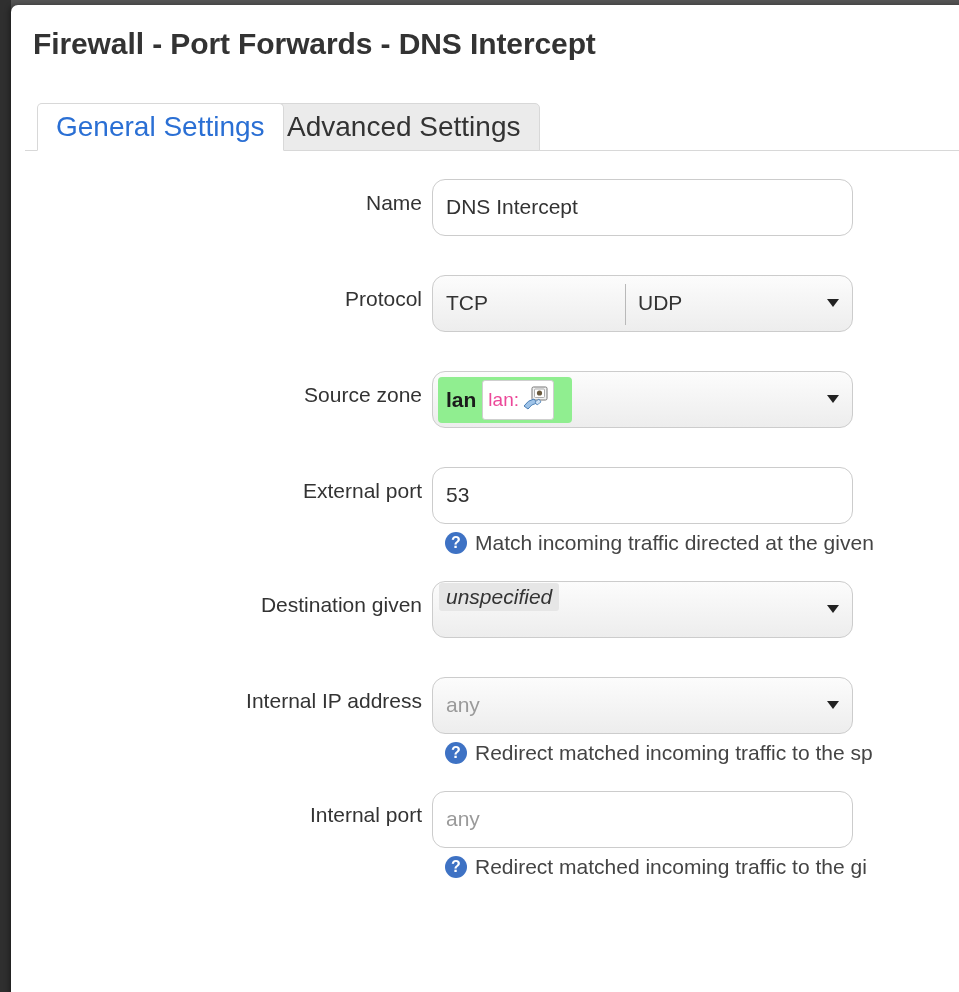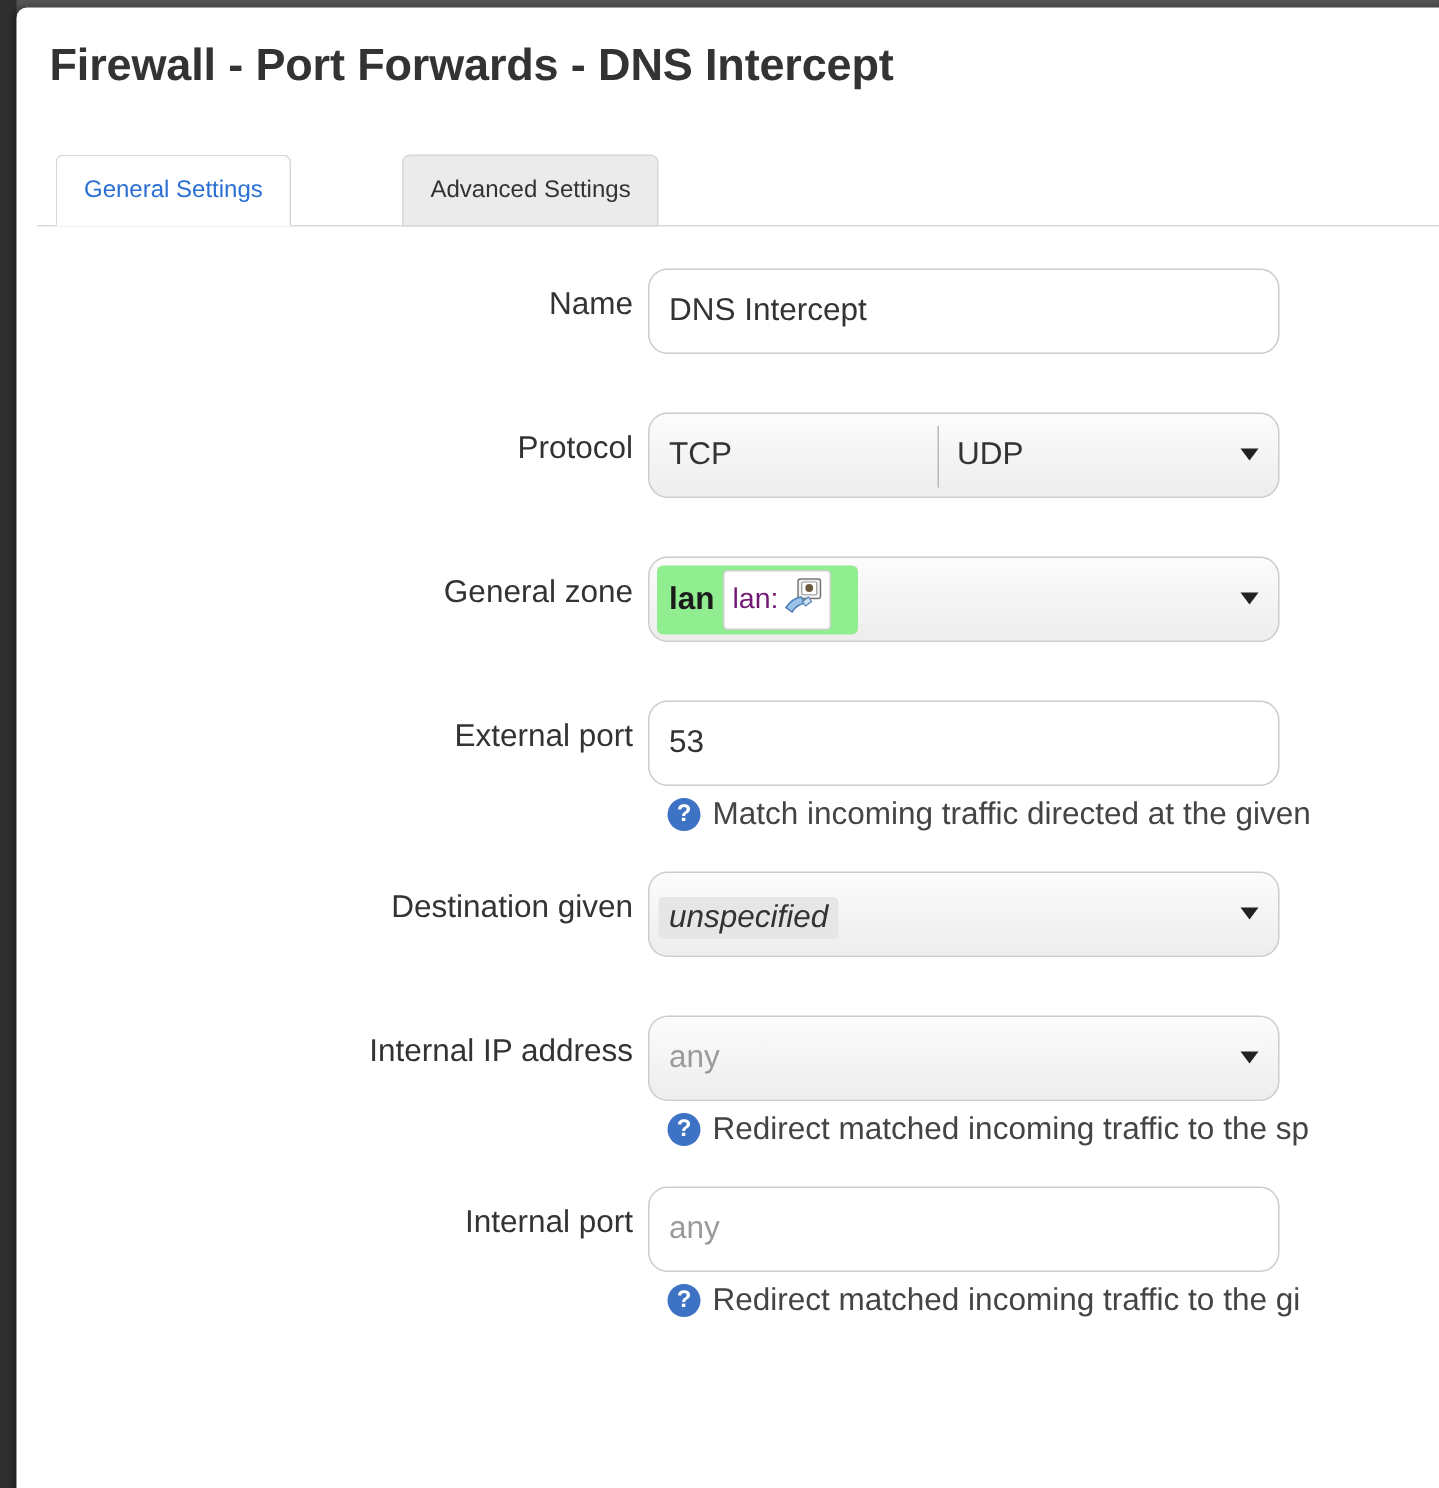--- a/index.html
+++ b/index.html
@@ -61,21 +61,21 @@
     width: 1090px;
     border-bottom: 1px solid #d8d8d8;
     box-sizing: border-box;
   }
   .tab {
     position: absolute;
     top: 0;
     height: 48px;
     line-height: 46px;
     padding: 0 18px;
-    font-size: 16px;
+    font-size: 28px;
     box-sizing: border-box;
     border: 1px solid #d8d8d8;
     border-radius: 5px 5px 0 0;
     white-space: nowrap;
     cursor: pointer;
   }
   .tab.active {
     left: 12px;
     background: #ffffff;
     color: #2a6fd4;
@@ -142,21 +142,21 @@
     color: #333333;
     white-space: nowrap;
   }
   .ctl-text.placeholder { color: #9a9a9a; }
   .ctl-text.em {
     font-style: italic;
     background: #e6e6e6;
     border-radius: 3px;
     padding: 2px 7px;
     left: 6px;
-    top: 16px;
+    top: 1px;
   }
 
   .caret {
     position: absolute;
     right: 13px;
     top: 23px;
     width: 0; height: 0;
     border-left: 6px solid transparent;
     border-right: 6px solid transparent;
     border-top: 8px solid #222222;
@@ -197,21 +197,21 @@
     border: 1px solid #cfcfcf;
     border-radius: 3px;
     height: 38px;
     display: flex;
     align-items: center;
     gap: 3px;
     padding: 0 5px;
   }
   .zone-iface-label {
     font-size: 19px;
-    color: #701a75;
+    color: #ec4899;
   }
 
   
   .help {
     position: absolute;
     left: 434px;
     top: 76px;
     display: flex;
     align-items: center;
     gap: 8px;
@@ -263,21 +263,21 @@
       <div class="fld-label">Protocol</div>
       <div class="control selectish">
         <span class="ctl-text proto-a">TCP</span>
         <span class="proto-sep"></span>
         <span class="ctl-text proto-b">UDP</span>
         <span class="caret"></span>
       </div>
     </div>
 
     <div class="row">
-      <div class="fld-label">General zone</div>
+      <div class="fld-label">Source zone</div>
       <div class="control selectish">
         <span class="zone-token">
           <span class="zone-name">lan</span>
           <span class="zone-iface">
             <span class="zone-iface-label">lan:</span>
             <span>
               <svg width="26" height="24" viewBox="0 0 26 24" aria-hidden="true">
                 <rect x="10" y="1" width="15" height="13" rx="1.5" fill="#f2f2f2" stroke="#777" stroke-width="1"></rect>
                 <rect x="12.5" y="3" width="10" height="8.5" rx="1" fill="#ffffff" stroke="#999" stroke-width="0.8"></rect>
                 <circle cx="17.5" cy="7" r="2.6" fill="#6b5a3e"></circle>

